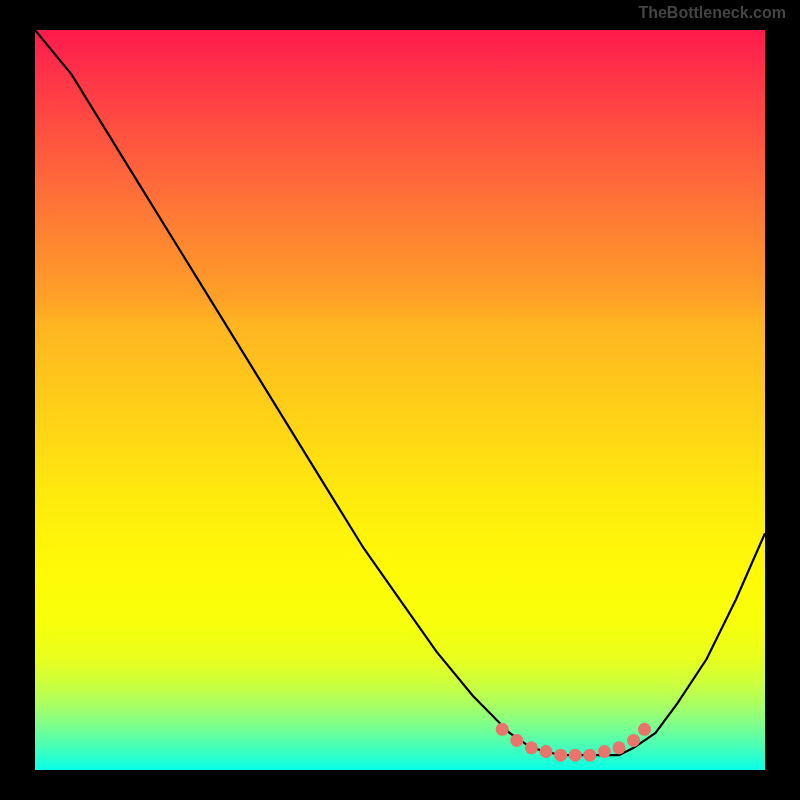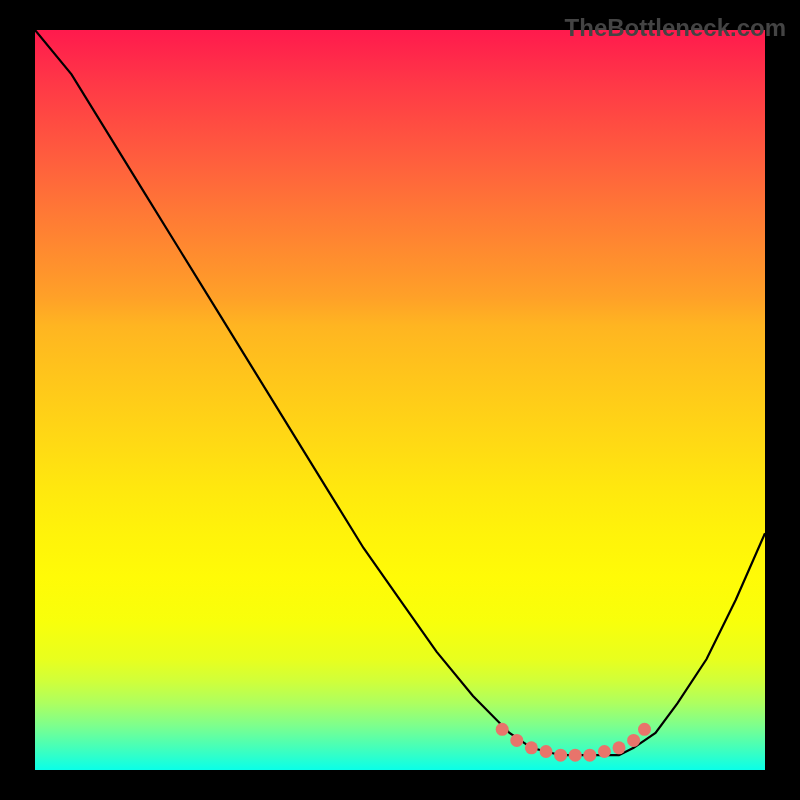--- a/index.html
+++ b/index.html
@@ -6,24 +6,24 @@
     margin: 0;
     padding: 0;
     background: #000;
     width: 800px;
     height: 800px;
     position: relative;
     font-family: Arial, sans-serif;
   }
   .watermark {
     position: absolute;
-    top: 14px;
+    top: 4px;
     right: 14px;
     color: #444;
-    font-size: 24px;
+    font-size: 16px;
     font-weight: bold;
     z-index: 10;
   }
   .chart-area {
     position: absolute;
     left: 35px;
     top: 30px;
     width: 730px;
     height: 740px;
     background: linear-gradient(to bottom,

